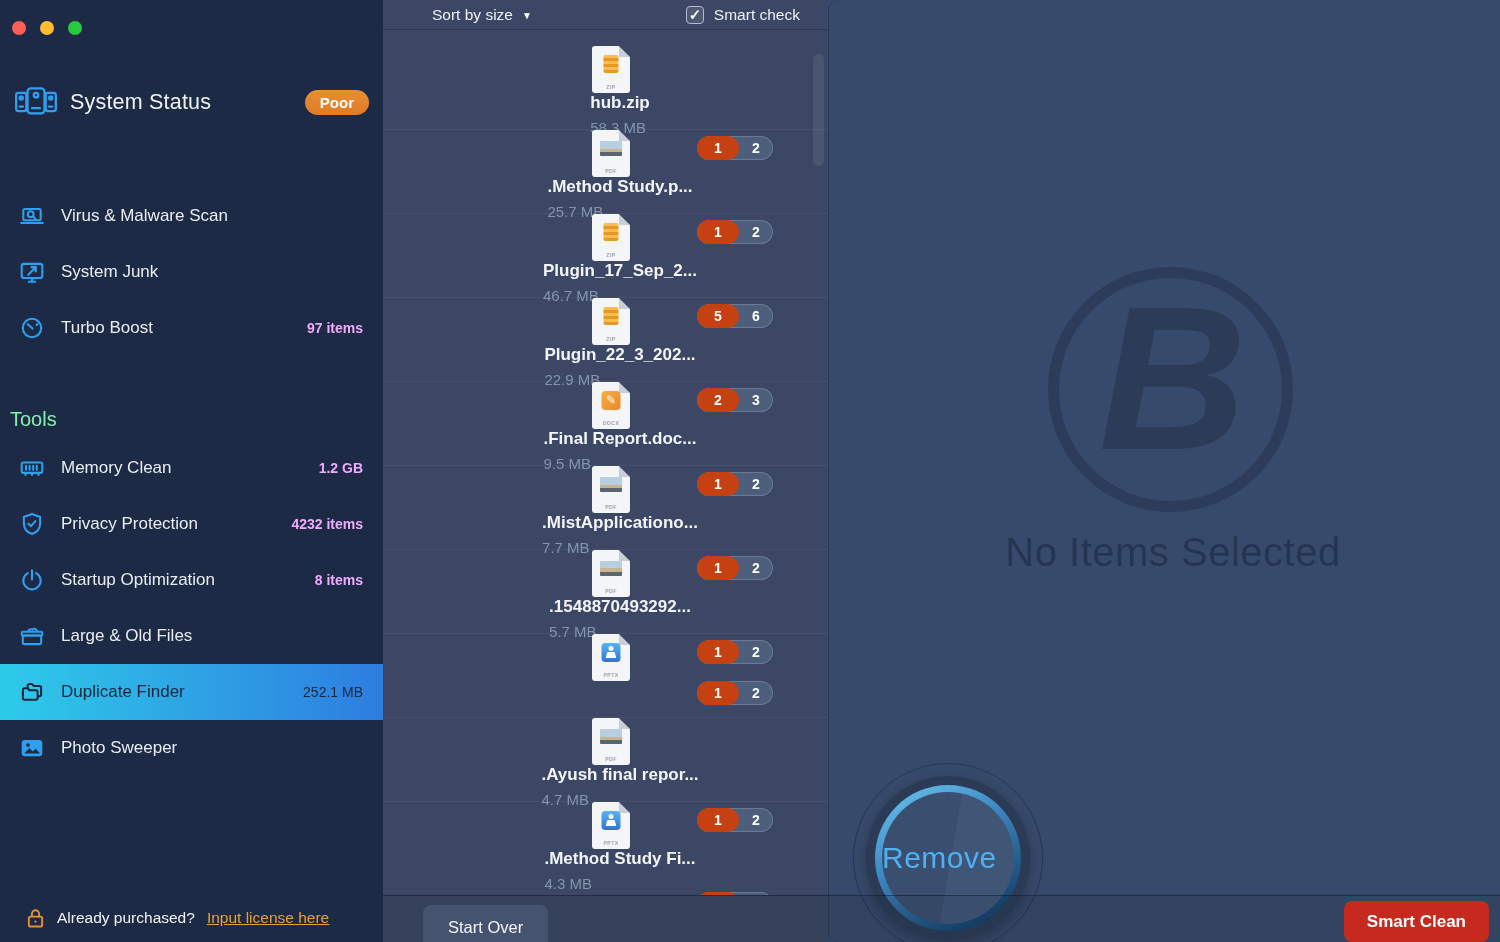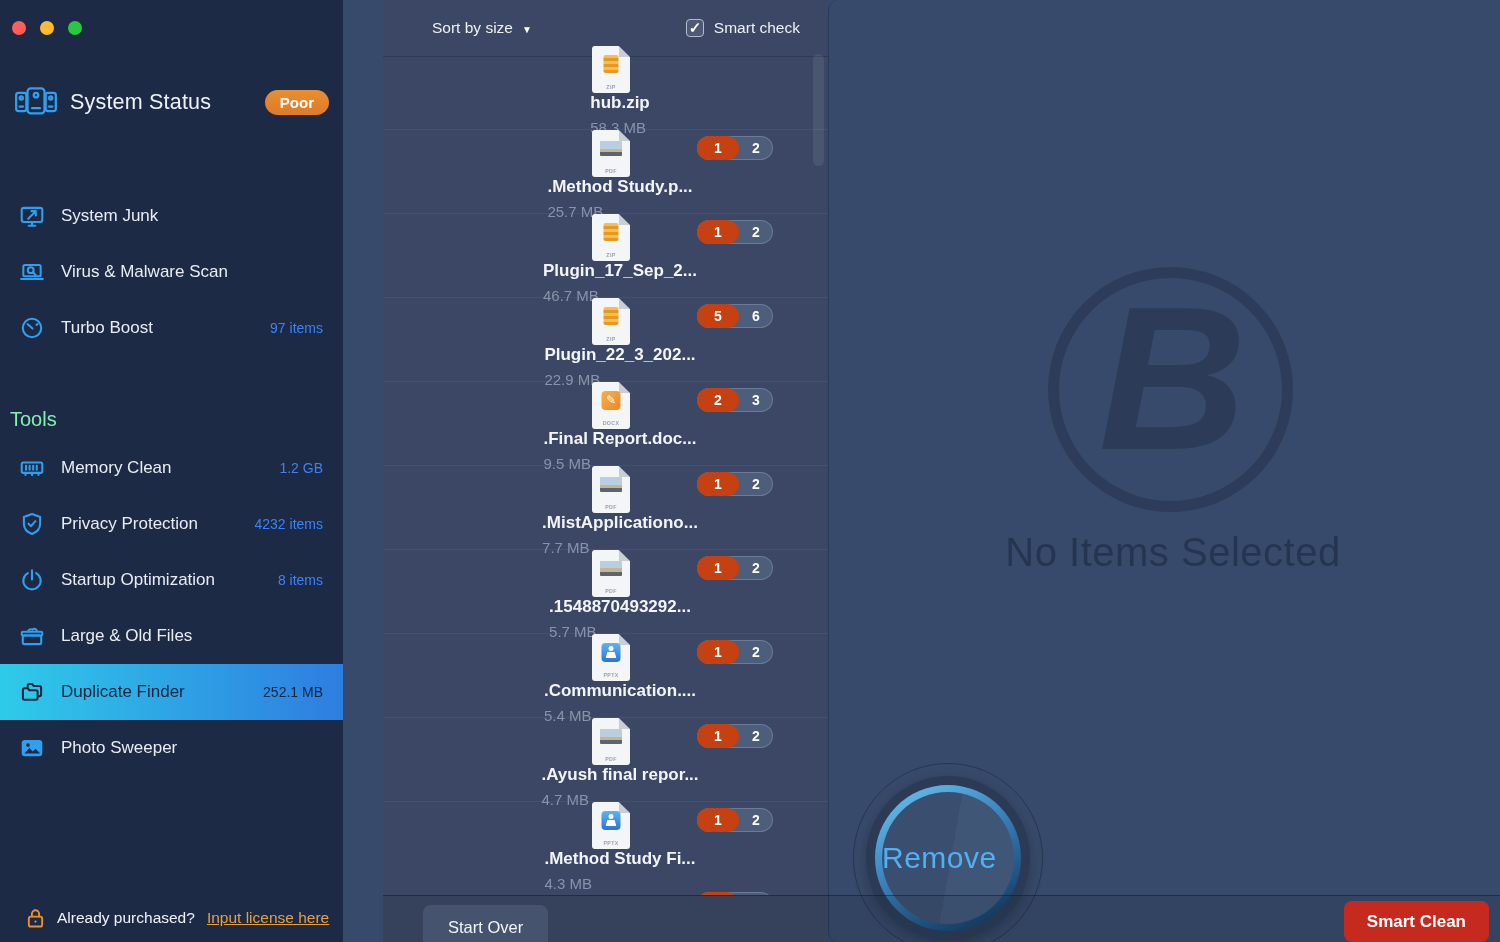--- a/index.html
+++ b/index.html
@@ -1,52 +1,52 @@
 <!DOCTYPE html>
 <html style="--accent: #2f9ff0; --sidebar-bg: #1d2a45; --list-bg: #3b4764; --detail-bg: #384a6b; --sel-grad-start: #2ecbe9; --sel-grad-end: #2e7de0; --sel-text: #16263f; --badge-orange: #c54112; --badge-gray: #4d5d7c; --poor-badge: #dd7b27; --smart-clean: #c62a1e; --remove-text: #4fb0f4; --link-orange: #e8a03c; --tl-red: #ff5f57; --tl-yellow: #febc2e; --tl-green: #29c841;"><head>
 <meta charset="utf-8">
 <style>
   * { margin:0; padding:0; box-sizing:border-box; }
   html,body { width:1500px; height:942px; }
   body { font-family:"Liberation Sans", sans-serif; overflow:hidden; }
   .window { position:relative; width:1500px; height:942px; background:var(--detail-bg,#384a6b); overflow:hidden; }
 
   
-  .sidebar { position:absolute; left:0; top:0; width:343px; height:942px; background:var(--sidebar-bg,#1d2a45); z-index:5; }
+  .sidebar { position:absolute; left:0; top:0; width:383px; height:942px; background:var(--sidebar-bg,#1d2a45); z-index:5; }
   .traffic { position:absolute; top:21px; left:12px; display:flex; gap:14px; }
   .traffic span { width:14px; height:14px; border-radius:50%; display:block; }
   .tl-red{ background:var(--tl-red,#ff5f57);} .tl-yellow{ background:var(--tl-yellow,#febc2e);} .tl-green{ background:var(--tl-green,#29c841);}
 
   .status-header { position:absolute; top:78px; left:0; right:0; height:48px; display:flex; align-items:center; padding:0 14px; }
   .status-header .app-icon { color:var(--accent,#2f9ff0); flex:0 0 auto; }
   .status-title { margin-left:12px; font-size:21.5px; color:#eef2f7; letter-spacing:.2px; }
   .poor-badge { margin-left:auto; background:linear-gradient(180deg,#e98e32,var(--poor-badge,#dd7b27)); color:#fff; font-size:15px; font-weight:700; padding:4px 15px; border-radius:13px; }
 
   .side-group { position:absolute; left:0; right:0; }
   .side-nav { top:188px; }
   .tools-label { position:absolute; top:408px; left:10px; font-size:20px; color:#86efac; }
   .side-tools { top:440px; }
   .side-item { height:56px; display:flex; align-items:center; padding:0 20px 0 18px; cursor:default; }
   .side-item .s-icon { width:27px; height:27px; color:var(--accent,#2f9ff0); flex:0 0 auto; display:flex; align-items:center; justify-content:center; }
   .side-item .s-label { margin-left:16px; font-size:17px; color:#e9edf3; }
-  .side-item .s-count { margin-left:auto; font-size:14px; font-weight:400; color:#3b82f6; }
+  .side-item .s-count { margin-left:auto; font-size:14px; font-weight:700; color:#f0abfc; }
   .side-item.selected { background:linear-gradient(90deg,var(--sel-grad-start,#2ecbe9),var(--sel-grad-end,#2e7de0)); }
   .side-item.selected .s-icon { color:var(--sel-text,#16263f); }
   .side-item.selected .s-label,
   .side-item.selected .s-count { color:var(--sel-text,#16263f); }
   .side-item.selected .s-count { font-weight:500; }
 
   .license-row { position:absolute; bottom:13px; left:26px; display:flex; align-items:center; gap:12px; }
   .license-row .lock { color:#e8912e; display:flex; }
   .license-text { font-size:15.5px; color:#f0f2f6; }
   .license-link { font-size:15.5px; color:var(--link-orange,#e8a03c); text-decoration:underline; cursor:pointer; }
 
   
   .list-col { position:absolute; left:383px; top:0; width:445px; height:942px; background:var(--list-bg,#3b4764); z-index:2; }
-  .list-header { height:57px; display:flex; align-items:center; padding:0 28px 0 49px; border-bottom:1px solid rgba(10,18,36,.25); }
+  .list-header { height:30px; display:flex; align-items:center; padding:0 28px 0 49px; border-bottom:1px solid rgba(10,18,36,.25); }
   .sort-control { display:flex; align-items:center; gap:9px; cursor:pointer; }
   .sort-label { font-size:15.5px; color:#eef1f6; }
   .sort-arrow { font-size:10px; color:#fff; transform:translateY(1px); }
   .check-group { margin-left:auto; display:flex; align-items:center; gap:10px; cursor:pointer; }
   .checkbox { width:18px; height:18px; border-radius:4px; border:1.5px solid #aebbd0; background:rgba(255,255,255,.10); position:relative; }
   .checkbox.checked::after { content:"✓"; position:absolute; left:2px; top:-1px; font-size:15px; font-weight:700; color:#fff; }
   .check-label { font-size:15.5px; color:#eef1f6; }
 
   .rows { position:absolute; top:46px; left:0; right:0; bottom:47px; overflow:hidden; }
   .file-row { height:84px; display:flex; align-items:center; padding:0 55px 0 66px; border-bottom:1px solid rgba(255,255,255,.06);flex-direction:column; }
@@ -150,38 +150,38 @@
         </svg>
       </span>
       <span class="status-title">System Status</span>
       <span class="poor-badge">Poor</span>
     </div>
 
     <div class="side-group side-nav">
       <div class="side-item">
         <span class="s-icon">
           <svg width="26" height="26" viewBox="0 0 24 24" fill="none" stroke="currentColor" stroke-width="1.9" stroke-linecap="round" stroke-linejoin="round">
-            <rect x="2.5" y="4.5" width="19" height="13" rx="2"></rect>
-            <path d="M9 21h6M12 17.8V21"></path>
-            <path d="M8.5 14.5 15.5 7.5M11.5 7.5h4v4"></path>
-          </svg>
-        </span>
-        <span class="s-label">System Junk</span>
-        <span class="s-count"></span>
-      </div>
-      <div class="side-item">
-        <span class="s-icon">
-          <svg width="26" height="26" viewBox="0 0 24 24" fill="none" stroke="currentColor" stroke-width="1.9" stroke-linecap="round" stroke-linejoin="round">
             <rect x="4" y="5.5" width="16" height="10.5" rx="1.5"></rect>
             <path d="M2 18.5h20"></path>
             <circle cx="10.8" cy="10.3" r="2.7"></circle>
             <path d="M12.8 12.3 15.4 14.9"></path>
           </svg>
         </span>
         <span class="s-label">Virus &amp; Malware Scan</span>
+        <span class="s-count"></span>
+      </div>
+      <div class="side-item">
+        <span class="s-icon">
+          <svg width="26" height="26" viewBox="0 0 24 24" fill="none" stroke="currentColor" stroke-width="1.9" stroke-linecap="round" stroke-linejoin="round">
+            <rect x="2.5" y="4.5" width="19" height="13" rx="2"></rect>
+            <path d="M9 21h6M12 17.8V21"></path>
+            <path d="M8.5 14.5 15.5 7.5M11.5 7.5h4v4"></path>
+          </svg>
+        </span>
+        <span class="s-label">System Junk</span>
         <span class="s-count"></span>
       </div>
       <div class="side-item">
         <span class="s-icon">
           <svg width="26" height="26" viewBox="0 0 24 24" fill="none" stroke="currentColor" stroke-width="1.9" stroke-linecap="round" stroke-linejoin="round">
             <circle cx="12" cy="12" r="8.5"></circle>
             <path d="M12.5 12.5 8 8.5"></path>
             <path d="M16.2 9.2l.9-.9"></path>
           </svg>
         </span>
@@ -404,24 +404,20 @@
         </div>
       </div>
 
       <div class="file-row">
         <div class="file-icon" data-icon="pptx">
           <div class="page"></div>
             <div class="fold"></div>
             <div class="art"></div>
           <div class="ext">PPTX</div>
         </div>
-        <div class="file-meta">
-          <div class="file-name">.Communication....</div>
-          <div class="file-size">5.4 MB</div>
-        </div>
         <div class="dup-badge">
           <span class="sel">1</span>
           <span class="tot">2</span>
         </div>
       </div>
 
       <div class="file-row">
         <div class="file-icon" data-icon="pdf">
           <div class="page"></div>
             <div class="fold"></div>

